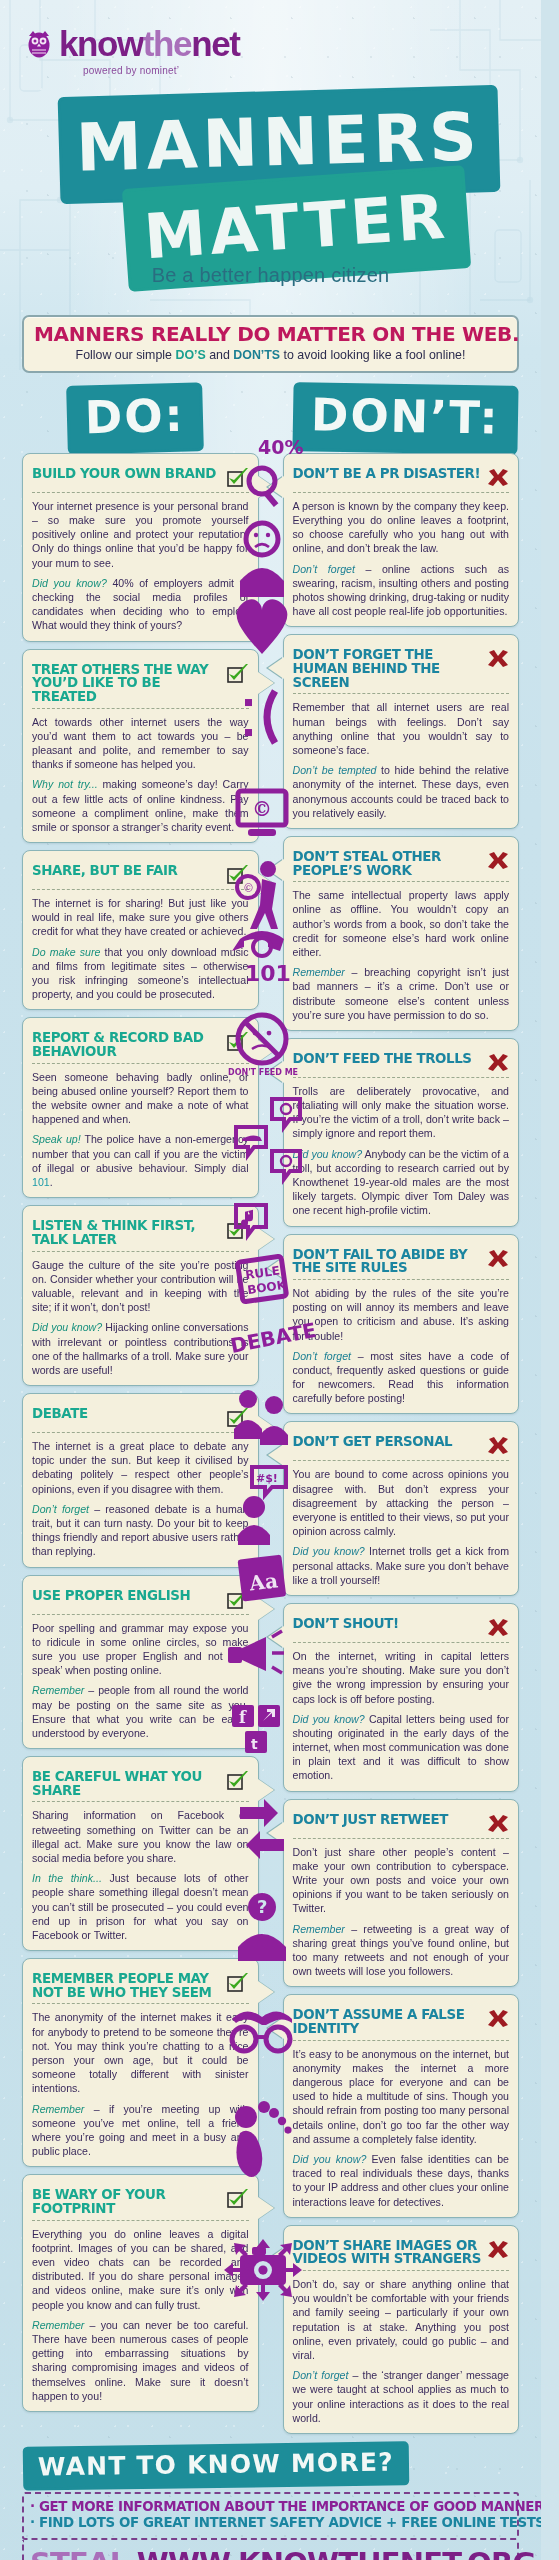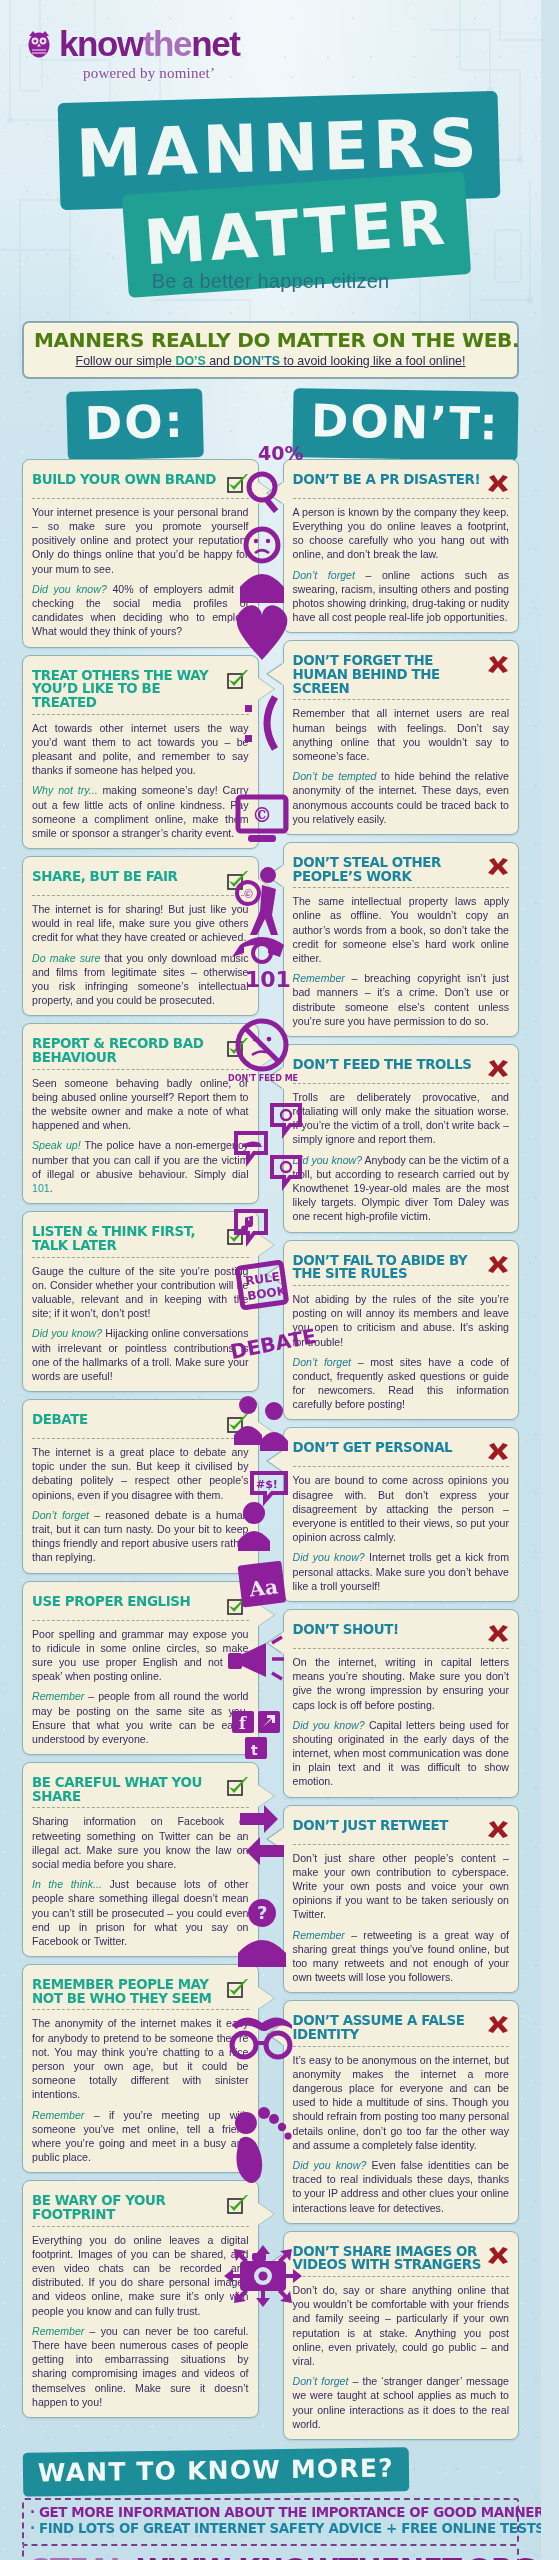--- a/index.html
+++ b/index.html
@@ -42,23 +42,22 @@
   .brand-row { display: flex; align-items: center; gap: 7px; }
   .owl { width: 26px; height: 30px; flex: none; }
   .brand-word {
     font-size: 35px; font-weight: bold; letter-spacing: -1.4px;
     font-family: "Liberation Sans", sans-serif; line-height: 1;
   }
   .b-know { color: #7c1f86; }
   .b-the  { color: #a96fba; }
   .b-net  { color: #7c1f86; }
   .powered {
-    color: #8a4a9c; font-size: 15px; letter-spacing: .2px;
+    color: #8a4a9c; font-size: 10px; letter-spacing: .2px;
     margin: 4px 0 0 57px;
-    font-family: Liberation Serif, serif;
   }
 
   
   .hero { position: relative; text-align: center; margin-top: 10px; height: 215px; }
   .stamp {
     display: inline-block;
     color: #eef6f4;
     font-family: "DejaVu Sans", sans-serif;
     font-weight: bold;
     text-transform: uppercase;
@@ -91,29 +90,28 @@
     position: relative;
     margin: 14px 22px 0 22px;
     background: #f6f2e0;
     border: 2px solid #8aa7ad;
     border-radius: 7px;
     padding: 7px 10px 8px 10px;
     text-align: center;
     box-shadow: 0 1px 0 rgba(255,255,255,.6) inset;
   }
   .banner-h {
-    color: #4d7c0f; font-size: 20px; font-weight: bold;
+    color: #be185d; font-size: 20px; font-weight: bold;
     font-family: "DejaVu Sans", sans-serif;
     letter-spacing: -.3px; line-height: 1.05;
     white-space: nowrap;
   }
   .banner-sub {
     margin-top: 3px; color: #2c2c4e; font-size: 12.4px; line-height: 1.2;
     white-space: nowrap;
-    text-decoration: underline;
   }
   .banner-sub b.do   { color: #19a08f; }
   .banner-sub b.dont { color: #1b7f93; }
 
   
   .columns { position: relative; display: flex; margin-top: 14px; }
   .col { width: 279.5px; position: relative; }
 
   .col-head {
     text-align: center; height: 66px; position: relative;

